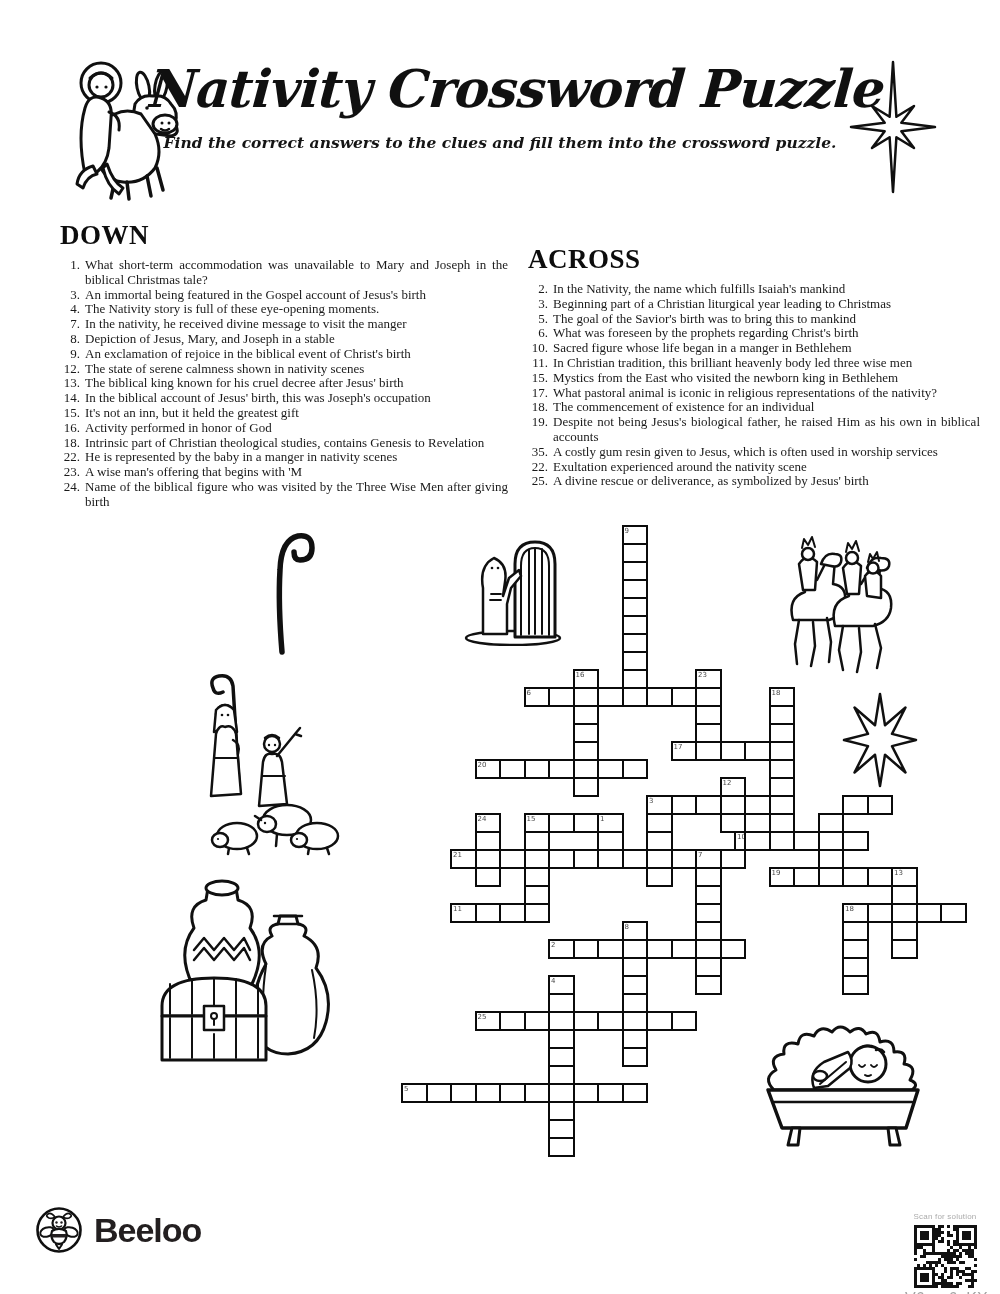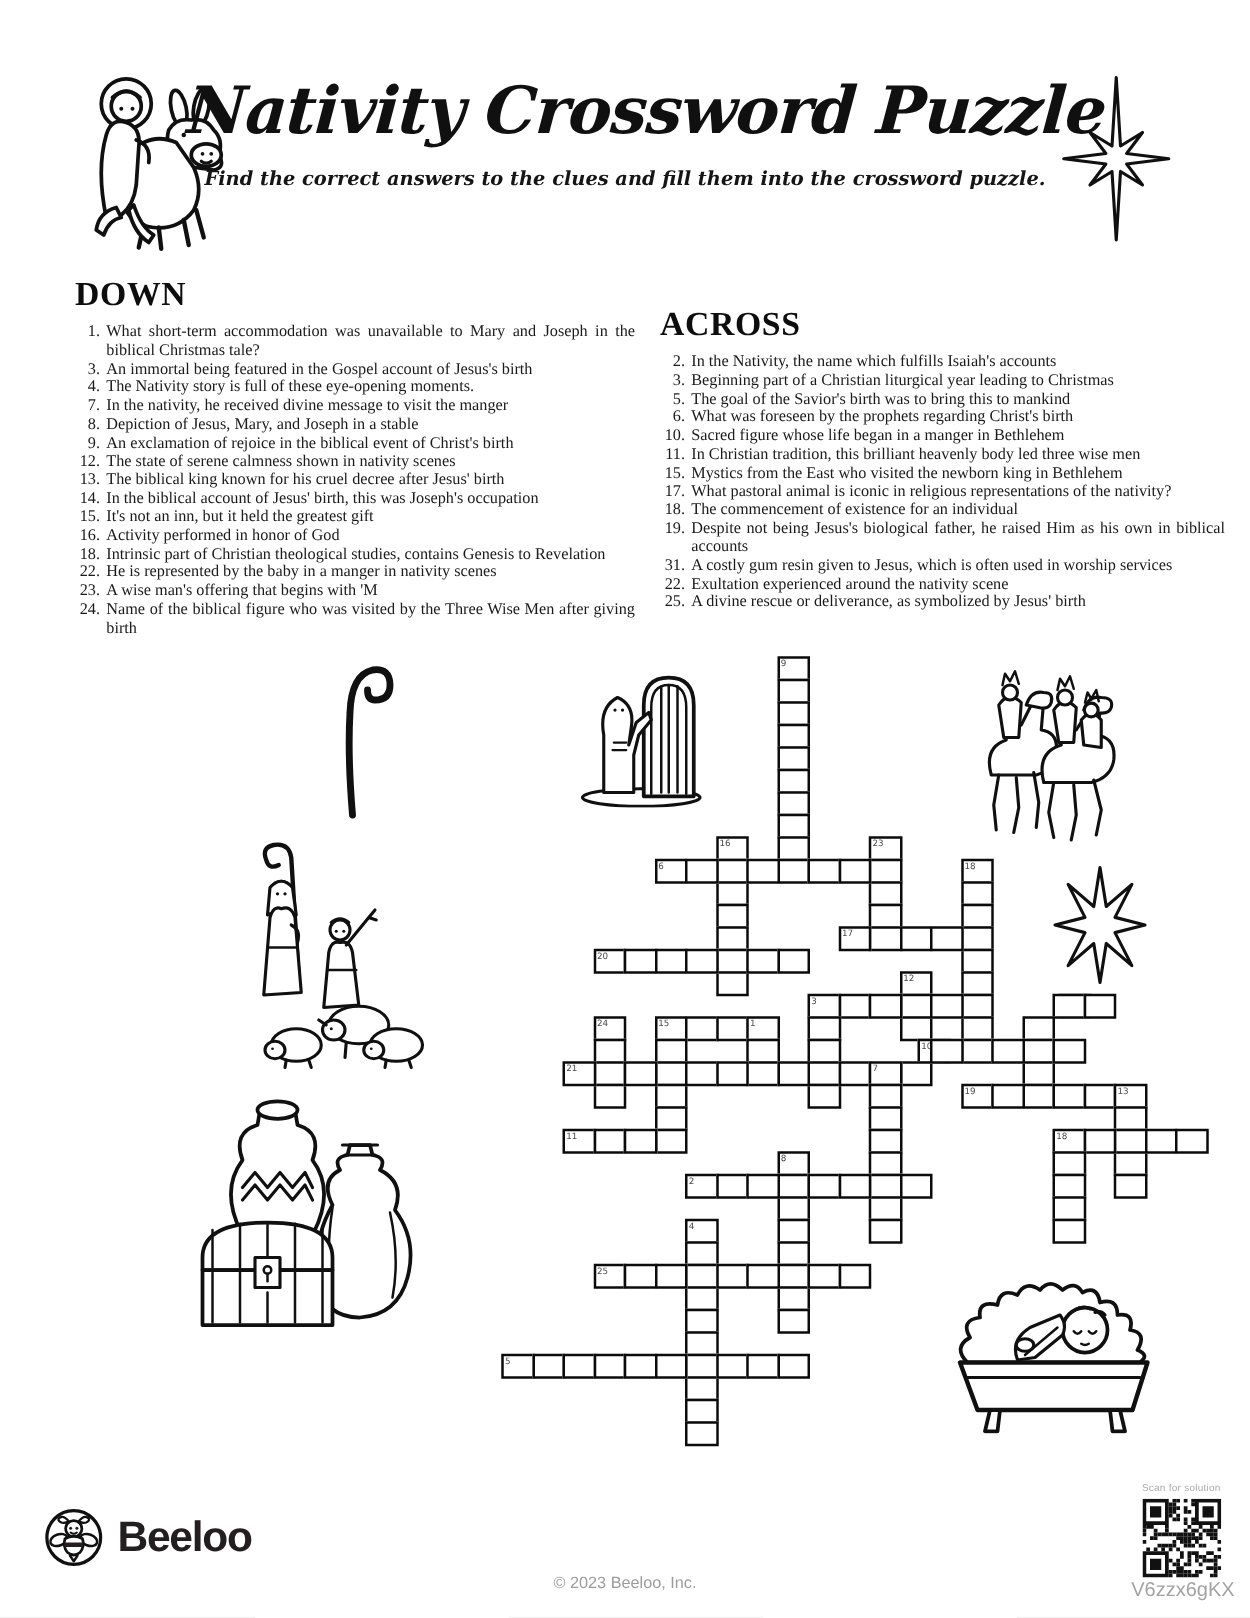--- a/index.html
+++ b/index.html
@@ -28,21 +28,21 @@
   .cw-num{position:absolute;left:1px;top:0px;font-family:"DejaVu Sans",sans-serif;
           font-size:7px;line-height:8px;color:#4a4a4a;}
   
   .brand{position:absolute;left:35px;top:1206px;display:flex;align-items:center;}
   .brand-name{font-family:"Liberation Sans",sans-serif;font-weight:700;font-size:34px;
               letter-spacing:-1px;color:#231f20;margin-left:11px;}
   .copyright{position:absolute;left:0;top:1258px;width:100%;text-align:center;
              font-family:"Liberation Sans",sans-serif;font-size:13px;color:#9b9b9b;}
   .qr-block{position:absolute;left:905px;top:1186px;width:80px;text-align:center;
             font-family:"Liberation Sans",sans-serif;color:#ababab;}
-  .qr-label{font-size:8px;letter-spacing:.2px;}
+  .qr-label{font-size:8px;letter-spacing:.2px;margin-top:26px;}
   .qr-svg{margin:4px auto 2px auto;display:block;}
   .qr-code-text{font-size:16px;color:#a3a3a3;}
   .ln{stroke:#101010;fill:none;stroke-linecap:round;stroke-linejoin:round;}
   .lnf{stroke:#101010;fill:#ffffff;stroke-linejoin:round;}
 </style>
 </head>
 <body>
 
 <div class="page">
 
@@ -144,21 +144,21 @@
           <span class="clue-num">24.</span>
           <span class="clue-text">Name of the biblical figure who was visited by the Three Wise Men after giving birth</span>
         </div>
       </div>
   </div>
   <div class="clue-col" id="across-col">
     <div class="clue-heading">ACROSS</div>
     <div id="across-clues">
         <div class="clue">
           <span class="clue-num">2.</span>
-          <span class="clue-text">In the Nativity, the name which fulfills Isaiah's accounts</span>
+          <span class="clue-text">In the Nativity, the name which fulfills Isaiah's mankind</span>
         </div>
         <div class="clue">
           <span class="clue-num">3.</span>
           <span class="clue-text">Beginning part of a Christian liturgical year leading to Christmas</span>
         </div>
         <div class="clue">
           <span class="clue-num">5.</span>
           <span class="clue-text">The goal of the Savior's birth was to bring this to mankind</span>
         </div>
         <div class="clue">
@@ -183,21 +183,21 @@
         </div>
         <div class="clue">
           <span class="clue-num">18.</span>
           <span class="clue-text">The commencement of existence for an individual</span>
         </div>
         <div class="clue">
           <span class="clue-num">19.</span>
           <span class="clue-text">Despite not being Jesus's biological father, he raised Him as his own in biblical accounts</span>
         </div>
         <div class="clue">
-          <span class="clue-num">31.</span>
+          <span class="clue-num">35.</span>
           <span class="clue-text">A costly gum resin given to Jesus, which is often used in worship services</span>
         </div>
         <div class="clue">
           <span class="clue-num">22.</span>
           <span class="clue-text">Exultation experienced around the nativity scene</span>
         </div>
         <div class="clue">
           <span class="clue-num">25.</span>
           <span class="clue-text">A divine rescue or deliverance, as symbolized by Jesus' birth</span>
         </div>
@@ -540,21 +540,20 @@
         <ellipse class="lnf" cx="12" cy="26" rx="7" ry="4.5" stroke-width="2" stroke="#231f20" transform="rotate(-20 12 26)"></ellipse>
         <ellipse class="lnf" cx="36" cy="26" rx="7" ry="4.5" stroke-width="2" stroke="#231f20" transform="rotate(20 36 26)"></ellipse>
         <path class="lnf" d="M17 25 Q24 21 31 25 Q33 31 29 36 Q24 40 19 36 Q15 31 17 25 Z" stroke-width="2.2" stroke="#231f20"></path>
         <path d="M16.6 28 L31.4 28 L31.4 31.5 L16.4 31.5 Z" fill="#231f20"></path>
         <path class="ln" d="M21 38.5 L24 43 L27 38.5" stroke-width="2" stroke="#231f20"></path>
       </svg>
     </span>
     <span class="brand-name">Beeloo</span>
   </div>
 
-  <div class="copyright">© 2023 Beeloo, Inc.</div>
 
   <div class="qr-block">
     <div class="qr-label">Scan for solution</div>
     <svg id="qr-svg" class="qr-svg" width="63" height="63" viewBox="0 0 63 63">
         <rect x="0" y="0" width="63" height="63" fill="#ffffff"></rect>
         <rect x="24" y="0" width="3" height="3" fill="#111111"></rect>
         <rect x="27" y="0" width="3" height="3" fill="#111111"></rect>
         <rect x="33" y="0" width="3" height="3" fill="#111111"></rect>
         <rect x="39" y="0" width="3" height="3" fill="#111111"></rect>
         <rect x="21" y="3" width="3" height="3" fill="#111111"></rect>

